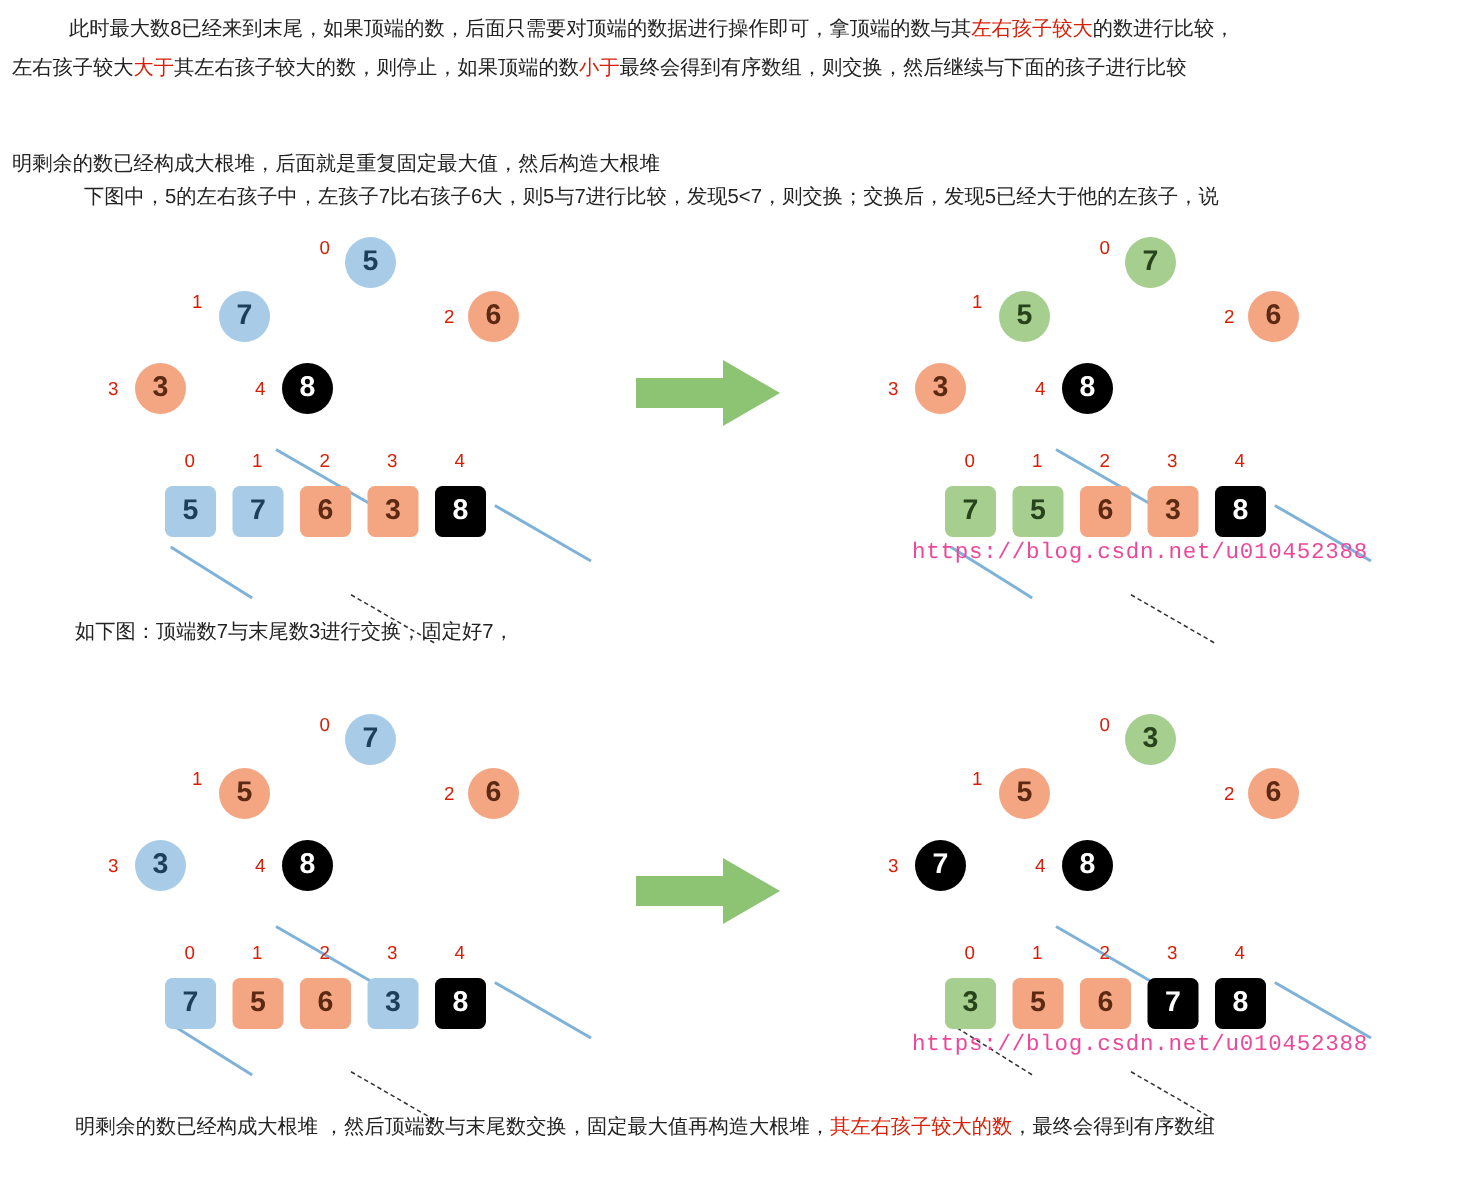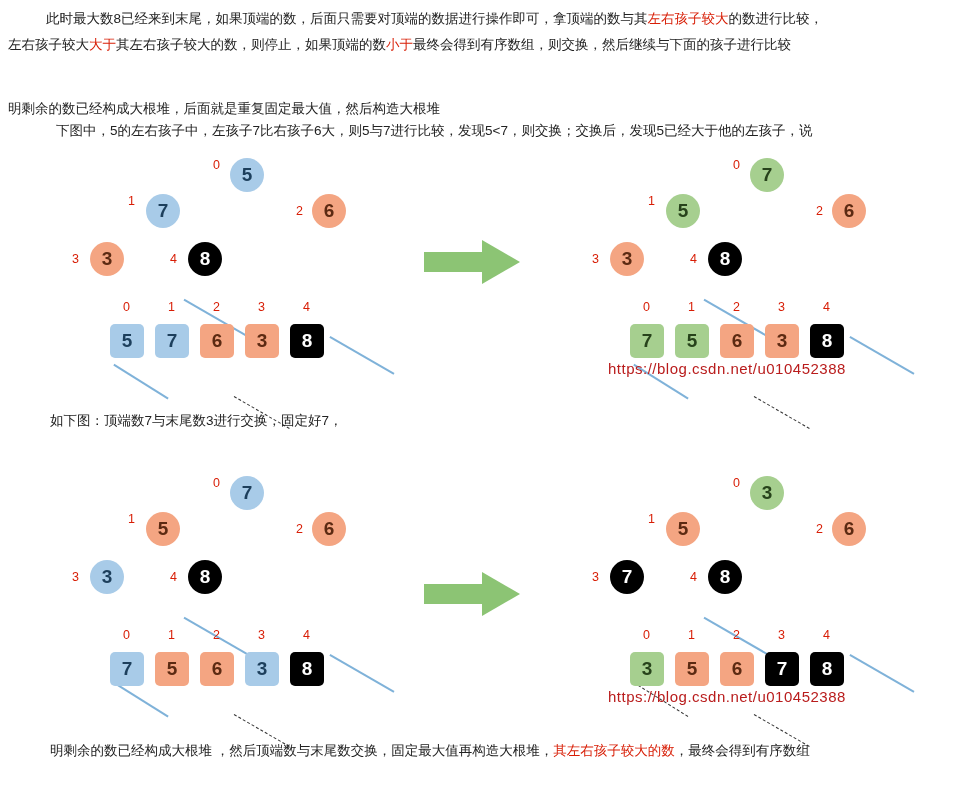--- a/index.html
+++ b/index.html
@@ -43,22 +43,22 @@
   .c-black{background:#000000;color:#ffffff;}
   .cellidx{position:absolute;font-size:12.5px;color:#d81e06;}
   .arrow{position:absolute;width:96px;height:44px;}
   .arrow .shaft{position:absolute;left:0;top:12px;width:60px;height:20px;background:#8cc474;}
   .arrow .head{
     position:absolute;left:58px;top:0;width:0;height:0;
     border-top:22px solid transparent;border-bottom:22px solid transparent;
     border-left:38px solid #8cc474;
   }
   .watermark{
-    position:absolute;font-size:15px;color:#b91c1c;letter-spacing:.5px;
-    font-family:Liberation Sans, sans-serif;
+    position:absolute;font-size:15px;color:#ec4899;letter-spacing:.5px;
+    font-family:Liberation Mono, monospace;
   }
 </style>
 </head>
 <body>
 
 <div class="para indent" style="left:18px;top:6px;width:936px;">
   <span>此时最大数8已经来到末尾，如果顶端的数，后面只需要对顶端的数据进行操作即可，拿顶端的数与其</span><span class="hl">左右孩子较大</span><span>的数进行比较，</span>
 </div>
 <div class="para" style="left:8px;top:32px;width:950px;">
   <span>左右孩子较大</span><span class="hl">大于</span><span>其左右孩子较大的数，则停止，如果顶端的数</span><span class="hl">小于</span><span>最终会得到有序数组，则交换，然后继续与下面的孩子进行比较</span>

